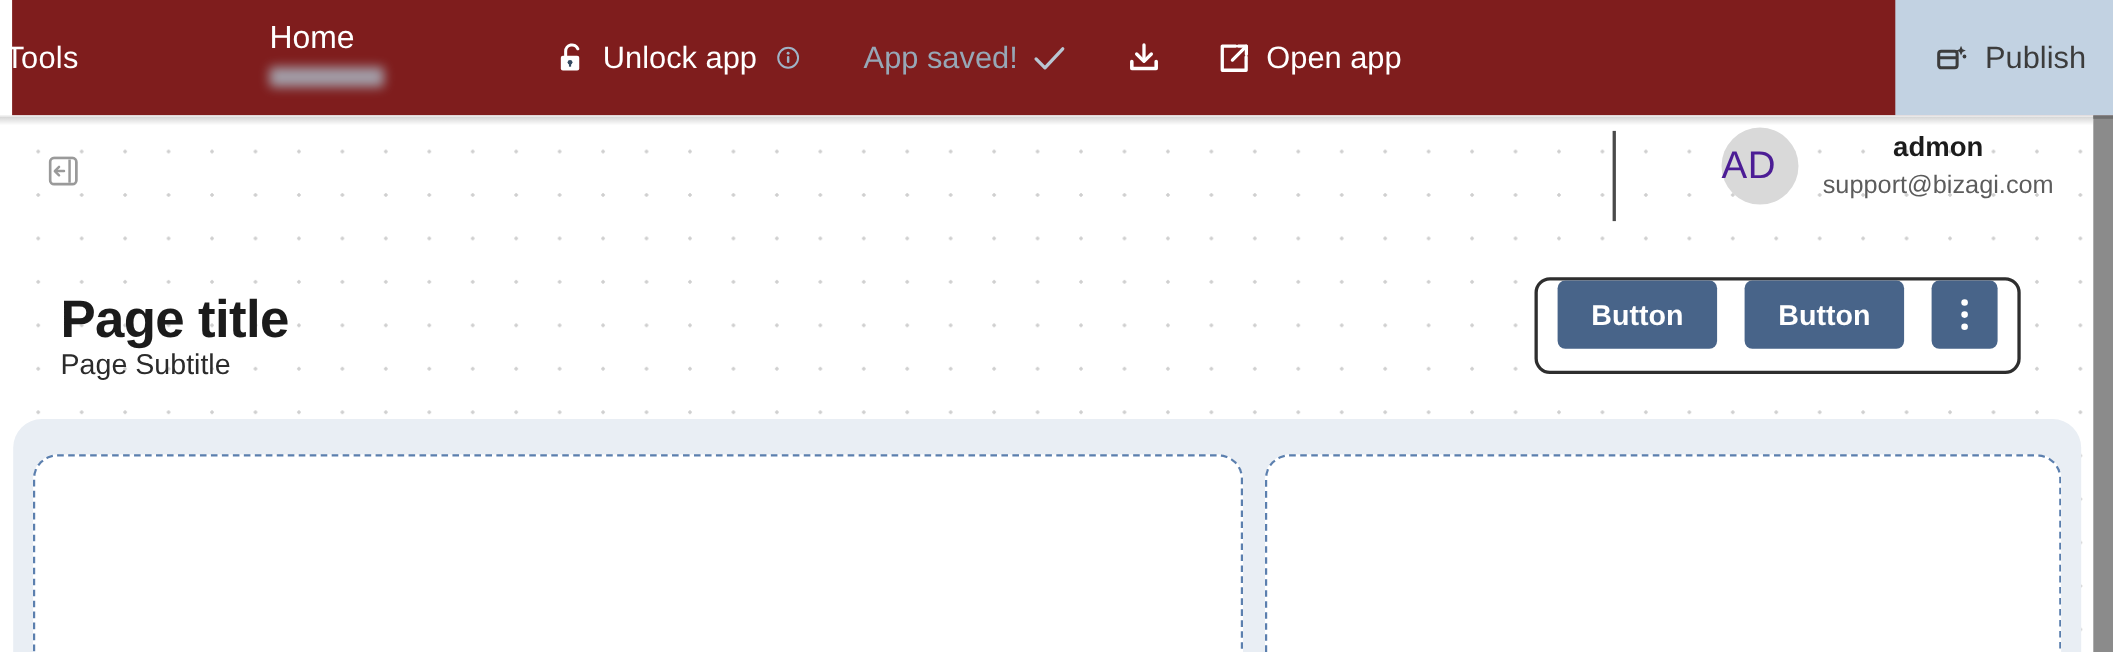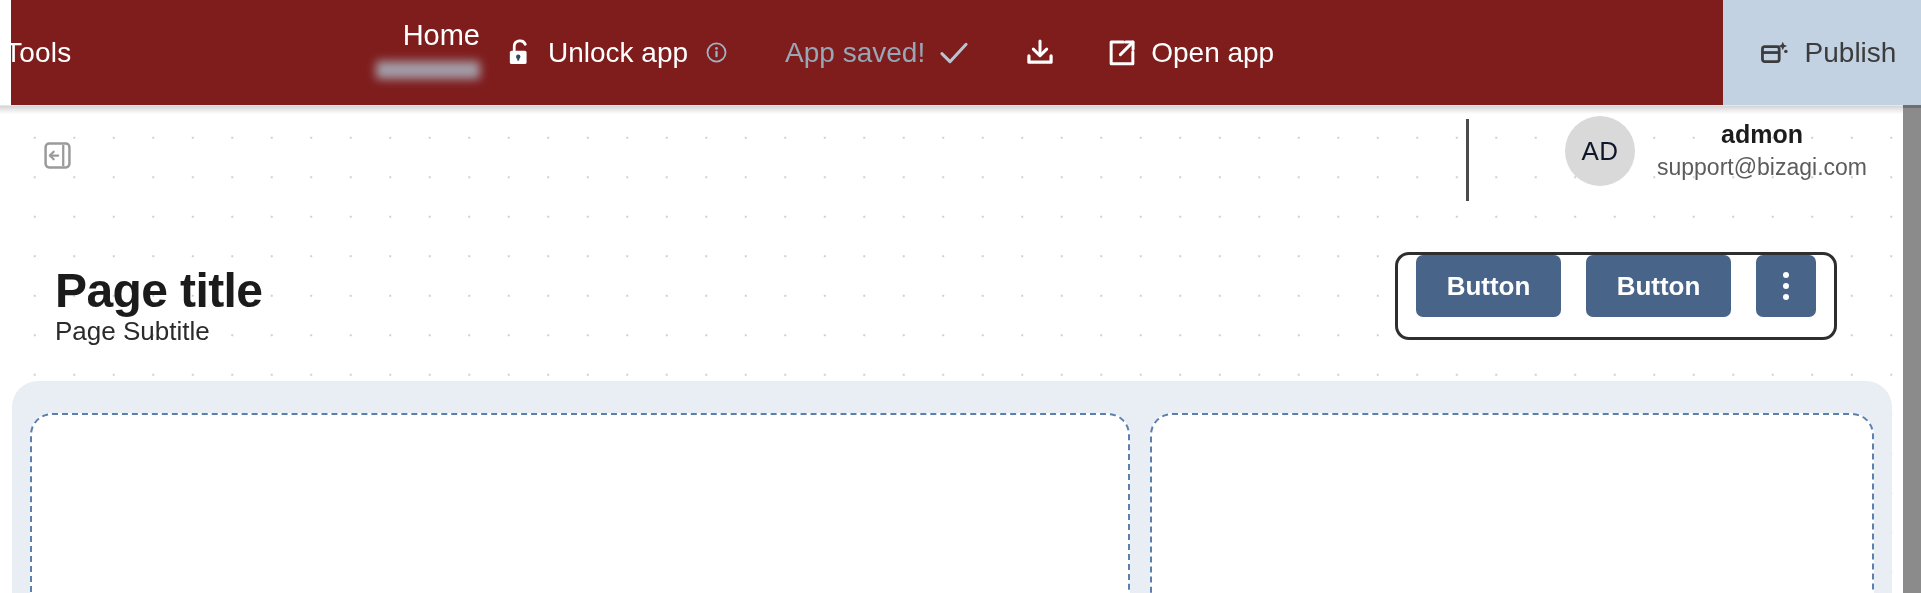--- a/index.html
+++ b/index.html
@@ -44,21 +44,21 @@
     margin-left: -6px;
     width: 240px;
     box-sizing: border-box;
     cursor: pointer;
   }
 
   .nav-tab {
     width: 235px;
     display: flex;
     flex-direction: column;
-    align-items: flex-end;
+    align-items: flex-start;
     justify-content: center;
     cursor: pointer;
     padding-bottom: 6px;
   }
   .nav-tab-label {
     color: #ffffff;
     font-size: 29px;
     line-height: 1.05;
   }
   .nav-tab-sub {
@@ -163,25 +163,25 @@
     top: 13px;
     width: 3px;
     height: 82px;
     background: #4a4a4a;
   }
   .avatar {
     width: 70px;
     height: 70px;
     border-radius: 50%;
     background: #d9d9d9;
-    color: #0f172a;
-    display: flex;
-    align-items: center;
-    justify-content: center;
-    font-size: 26px;
+    color: #4c1d95;
+    display: flex;
+    align-items: center;
+    justify-content: flex-start;
+    font-size: 35px;
     letter-spacing: .5px;
   }
   .user-name {
     font-size: 25px;
     font-weight: bold;
     color: #1c1c1c;
     line-height: 1.25;
     text-align: center;
   }
   .user-mail {

